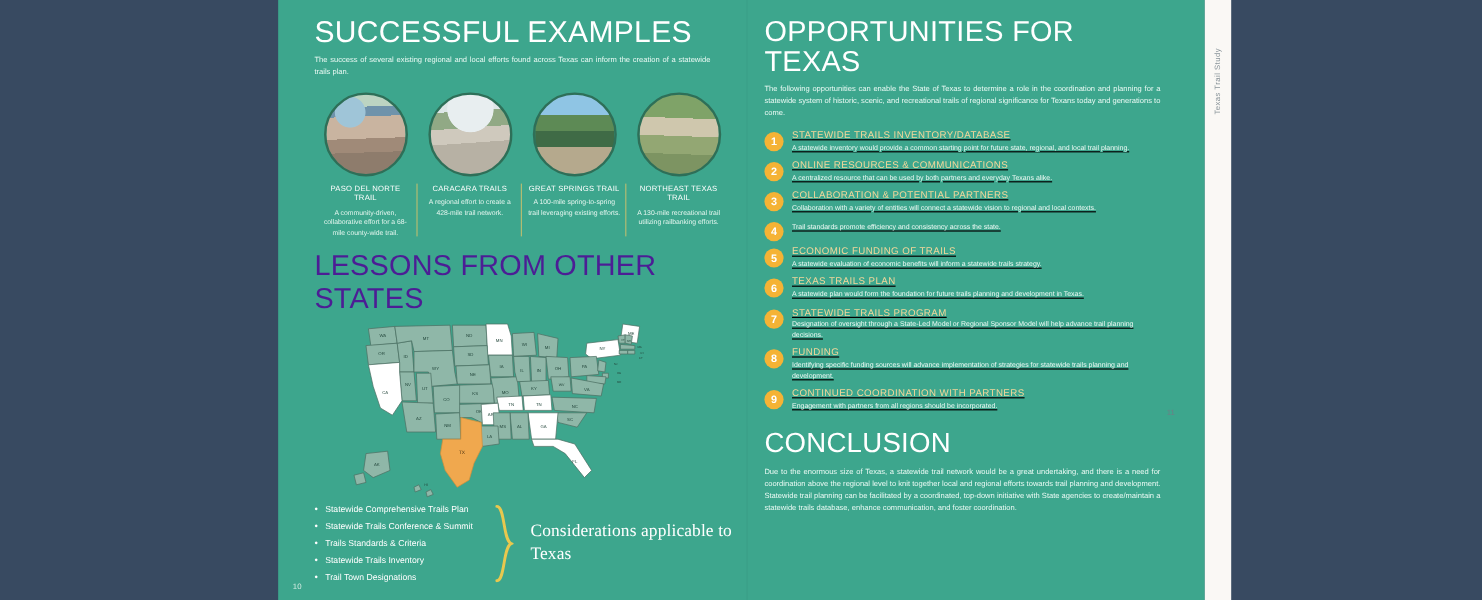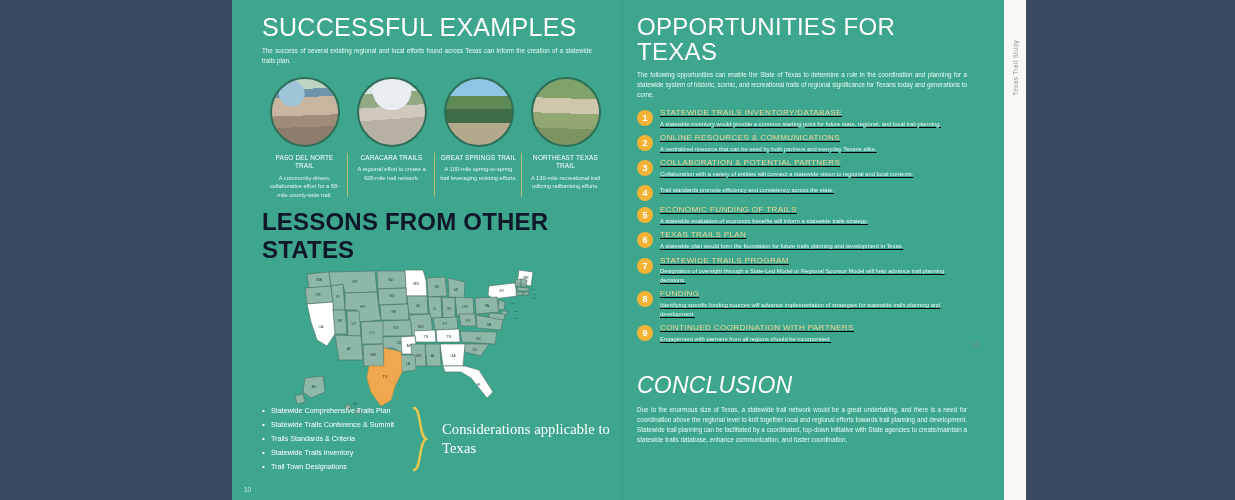--- a/index.html
+++ b/index.html
@@ -67,28 +67,28 @@
   .photo-desc {
     font-size:5.7px; color:#e4f6ef; text-align:center;
     margin-top:3px; line-height:1.45;
   }
   .photo-card { position:relative; }
   .photo-card + .photo-card::before {
     content:""; position:absolute; left:-6px; top:76px;
     width:1px; height:44px; background:#d9c36a; opacity:.75;
   }
   h2.lessons {
-    font-size:24px; color:#0f172a; font-weight:700;
+    font-size:24px; color:#4c1d95; font-weight:400;
     margin-top:9px; letter-spacing:.2px;
   }
   
   .map-wrap { margin-top:2px; display:flex; justify-content:center; }
   
   .bottom-row {
-    position:absolute; left:30px; bottom:26px;
+    position:absolute; left:30px; bottom:12px;
     display:flex; align-items:center; gap:12px;margin-top:12px;
   }
   ul.bullets { list-style:none; }
   ul.bullets li {
     font-size:7.2px; color:#ffffff; line-height:1.95;
     position:relative; padding-left:9px; white-space:nowrap;
   }
   ul.bullets li::before {
     content:"\2022"; position:absolute; left:0; top:-1px;
     color:#ffffff; font-size:8px;
@@ -116,21 +116,21 @@
   .opp-body { flex:1 1 auto;text-decoration:underline; }
   .opp-title {
     font-size:8.1px; color:#f3d79a; letter-spacing:.35px;
     line-height:1.1;
   }
   .opp-desc {
     font-size:5.8px; color:#eefaf5; line-height:1.5; margin-top:2px;
   }
   h2.conclusion {
     font-size:23px; color:#ffffff; font-weight:400;
-    margin-top:28px; letter-spacing:.2px;font-style:italic;
+    margin-top:12px; letter-spacing:.2px;
   }
   .concl-text {
     font-size:6.3px; line-height:1.62; color:#eafaf4;
     margin-top:6px; text-align:justify;
   }
   .pagenum-left {
     position:absolute; left:12px; bottom:7px;
     font-size:6.5px; color:#cfeae0;
   }
   .pagenum-right {

